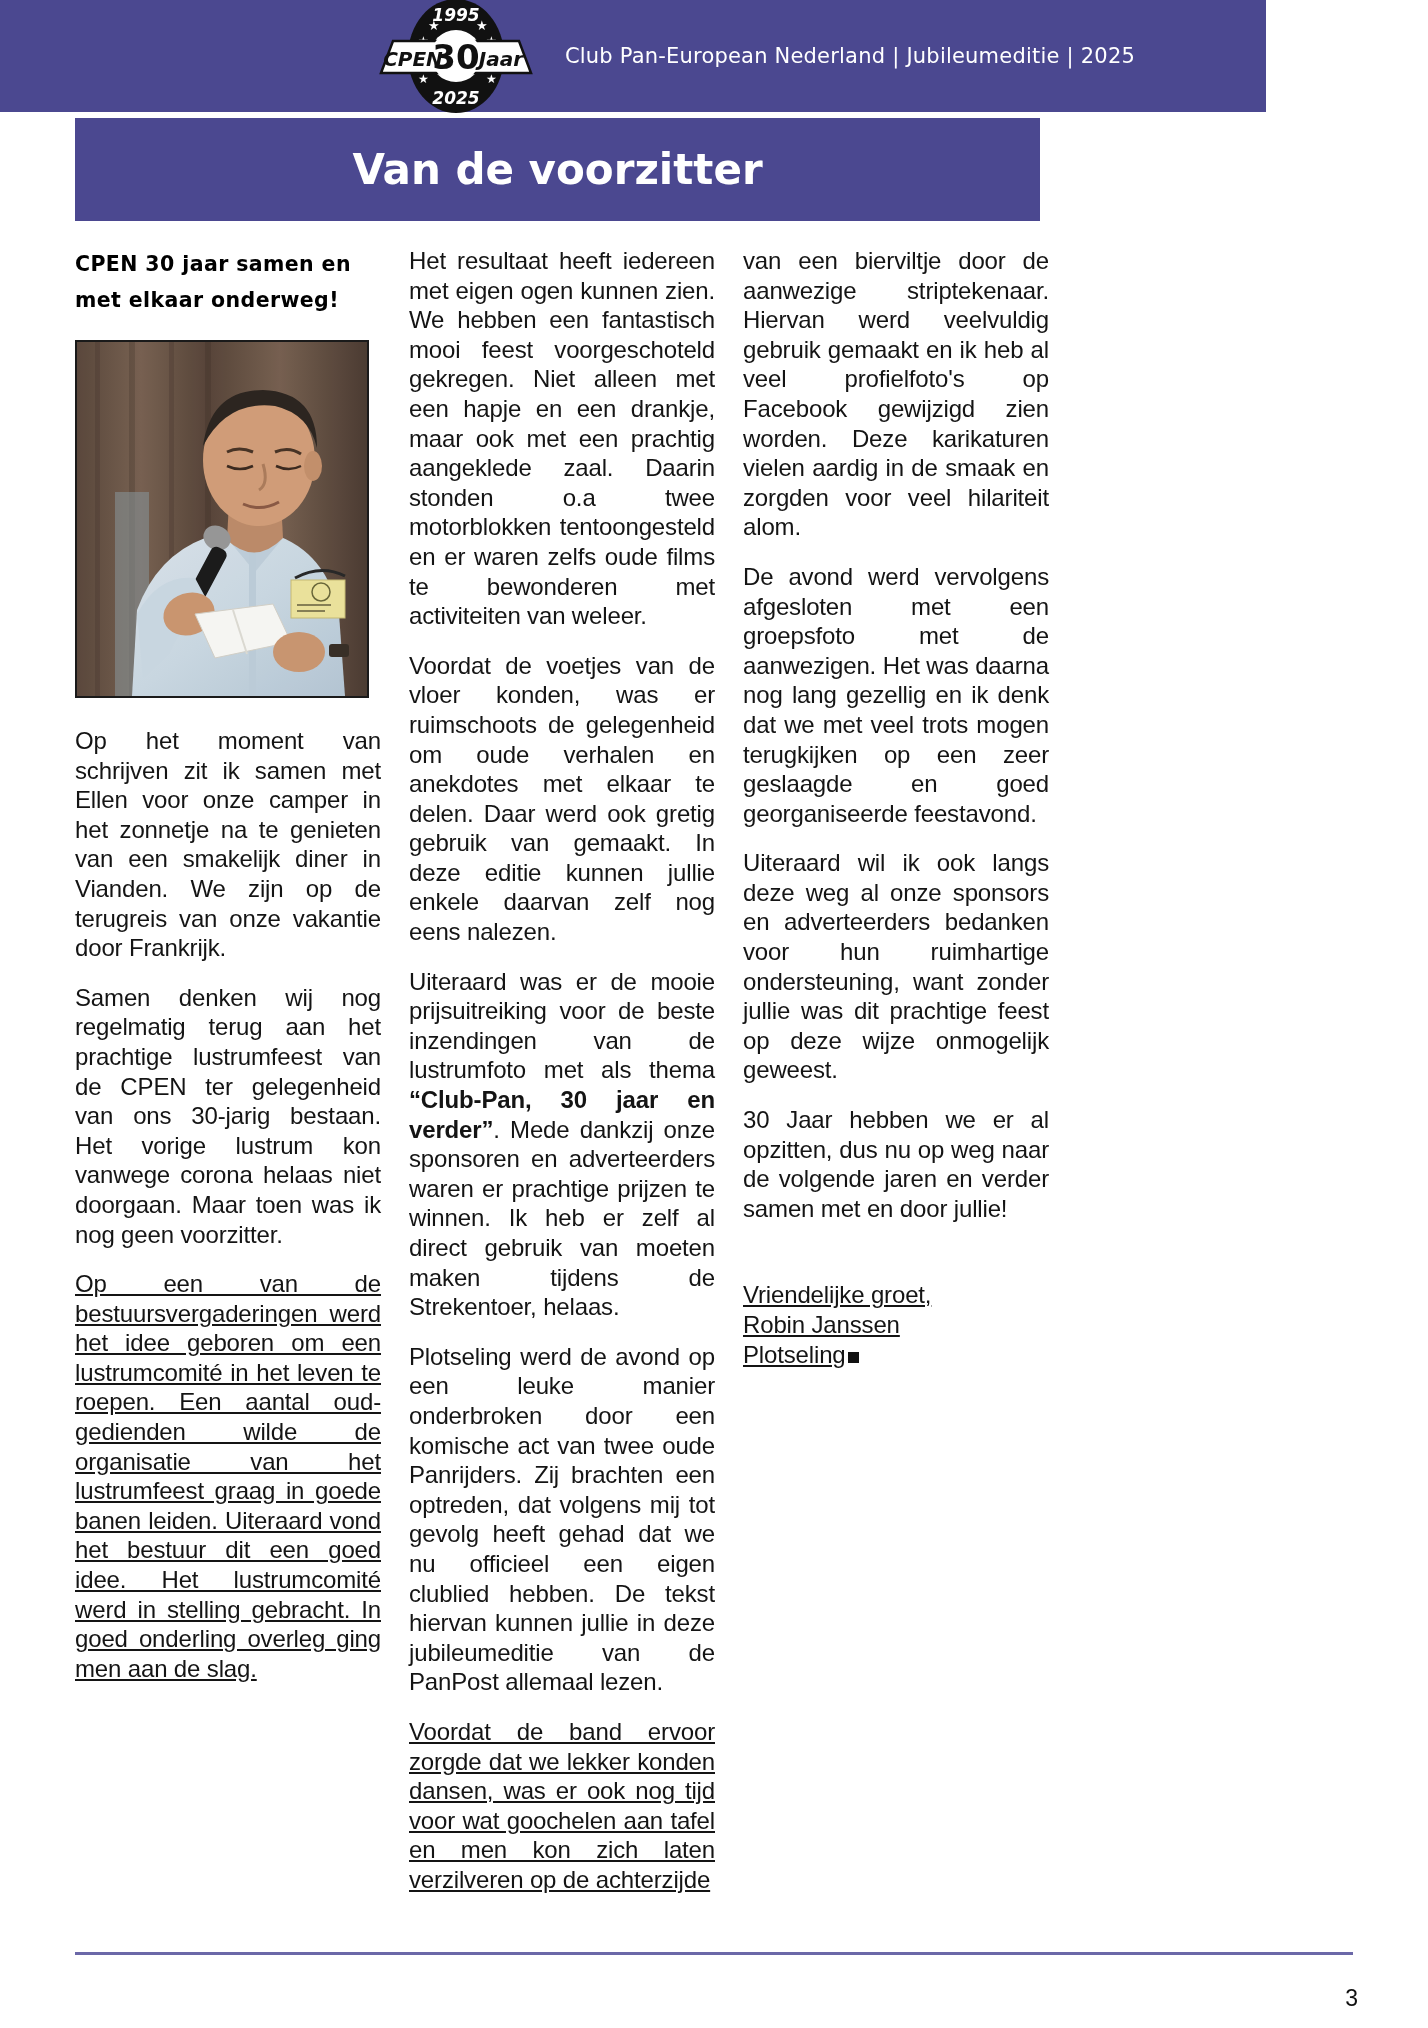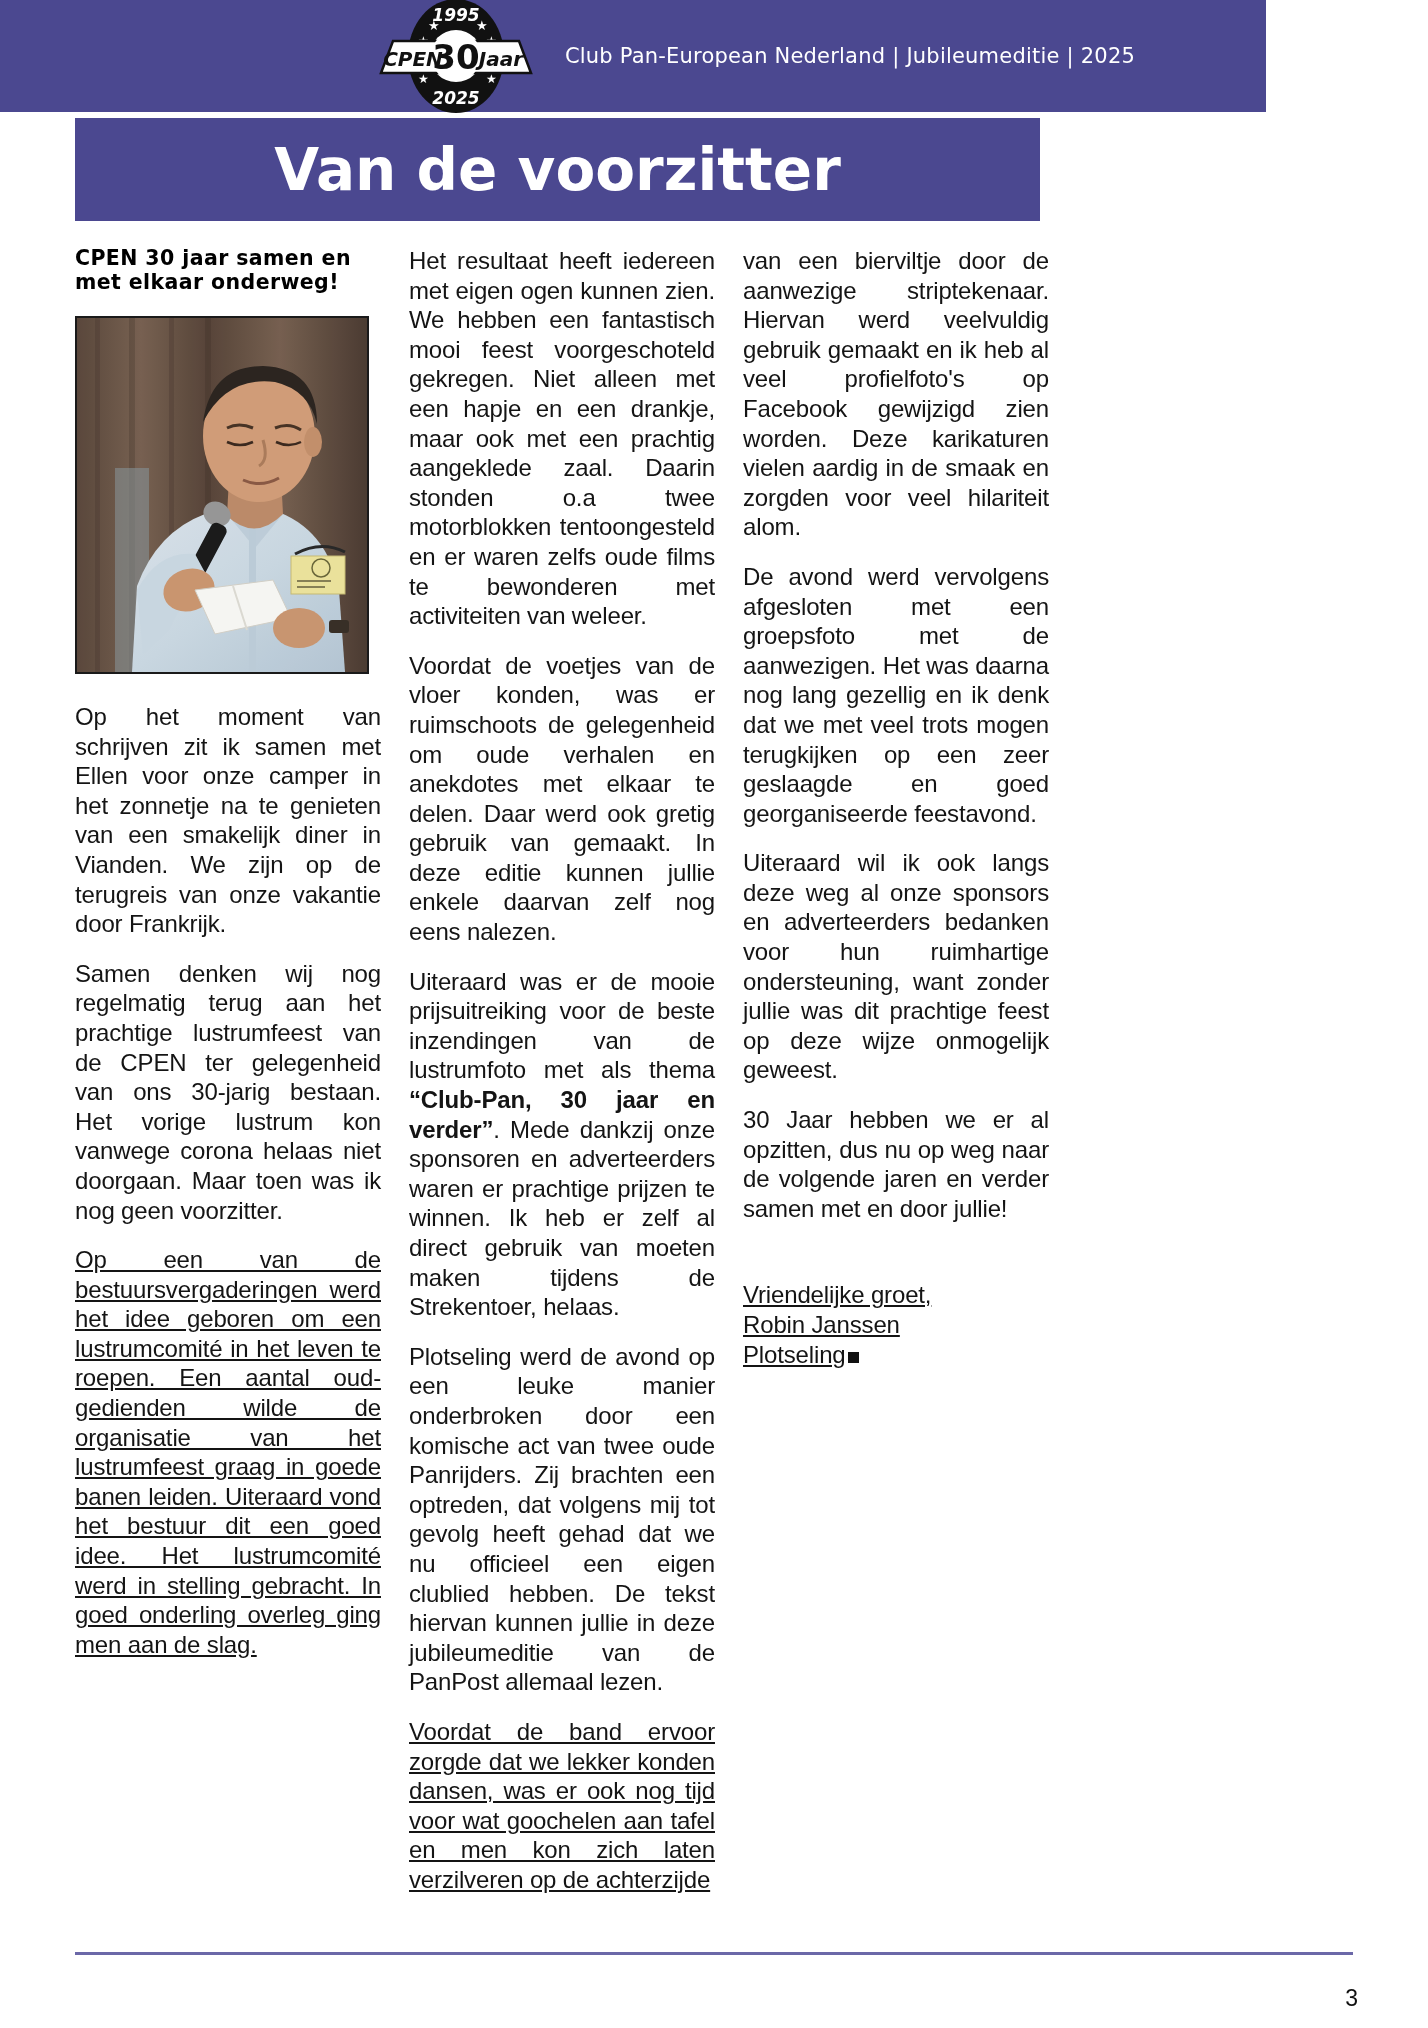--- a/index.html
+++ b/index.html
@@ -63,21 +63,21 @@
     width: 965px;
     height: 103px;
     background: #4b4890;
     display: flex;
     align-items: center;
     justify-content: center;
   }
   .title-banner h1 {
     margin: 0;
     color: #ffffff;
-    font-size: 58px;
+    font-size: 42px;
     font-weight: bold;
     letter-spacing: 0px;
     font-family: "DejaVu Sans", sans-serif;
     line-height: 1;
   }
 
   
   .columns {
     position: absolute;
     left: 75px;
@@ -99,21 +99,21 @@
     hyphens: manual;
     letter-spacing: -0.15px;
   }
   .col p:last-child { margin-bottom: 0; text-decoration: underline; }
   .col p.nojust { text-align: left; }
   .col p b { font-weight: bold; }
 
   h2.kicker {
     margin: 0 0 22px 0;
     font-size: 20.5px;
-    line-height: 24px;
+    line-height: 36px;
     font-weight: bold;
     color: #000000;
     letter-spacing: .4px;
     font-family: "DejaVu Sans", sans-serif;
   }
 
   
   .photo {
     width: 290px;
     height: 354px;

